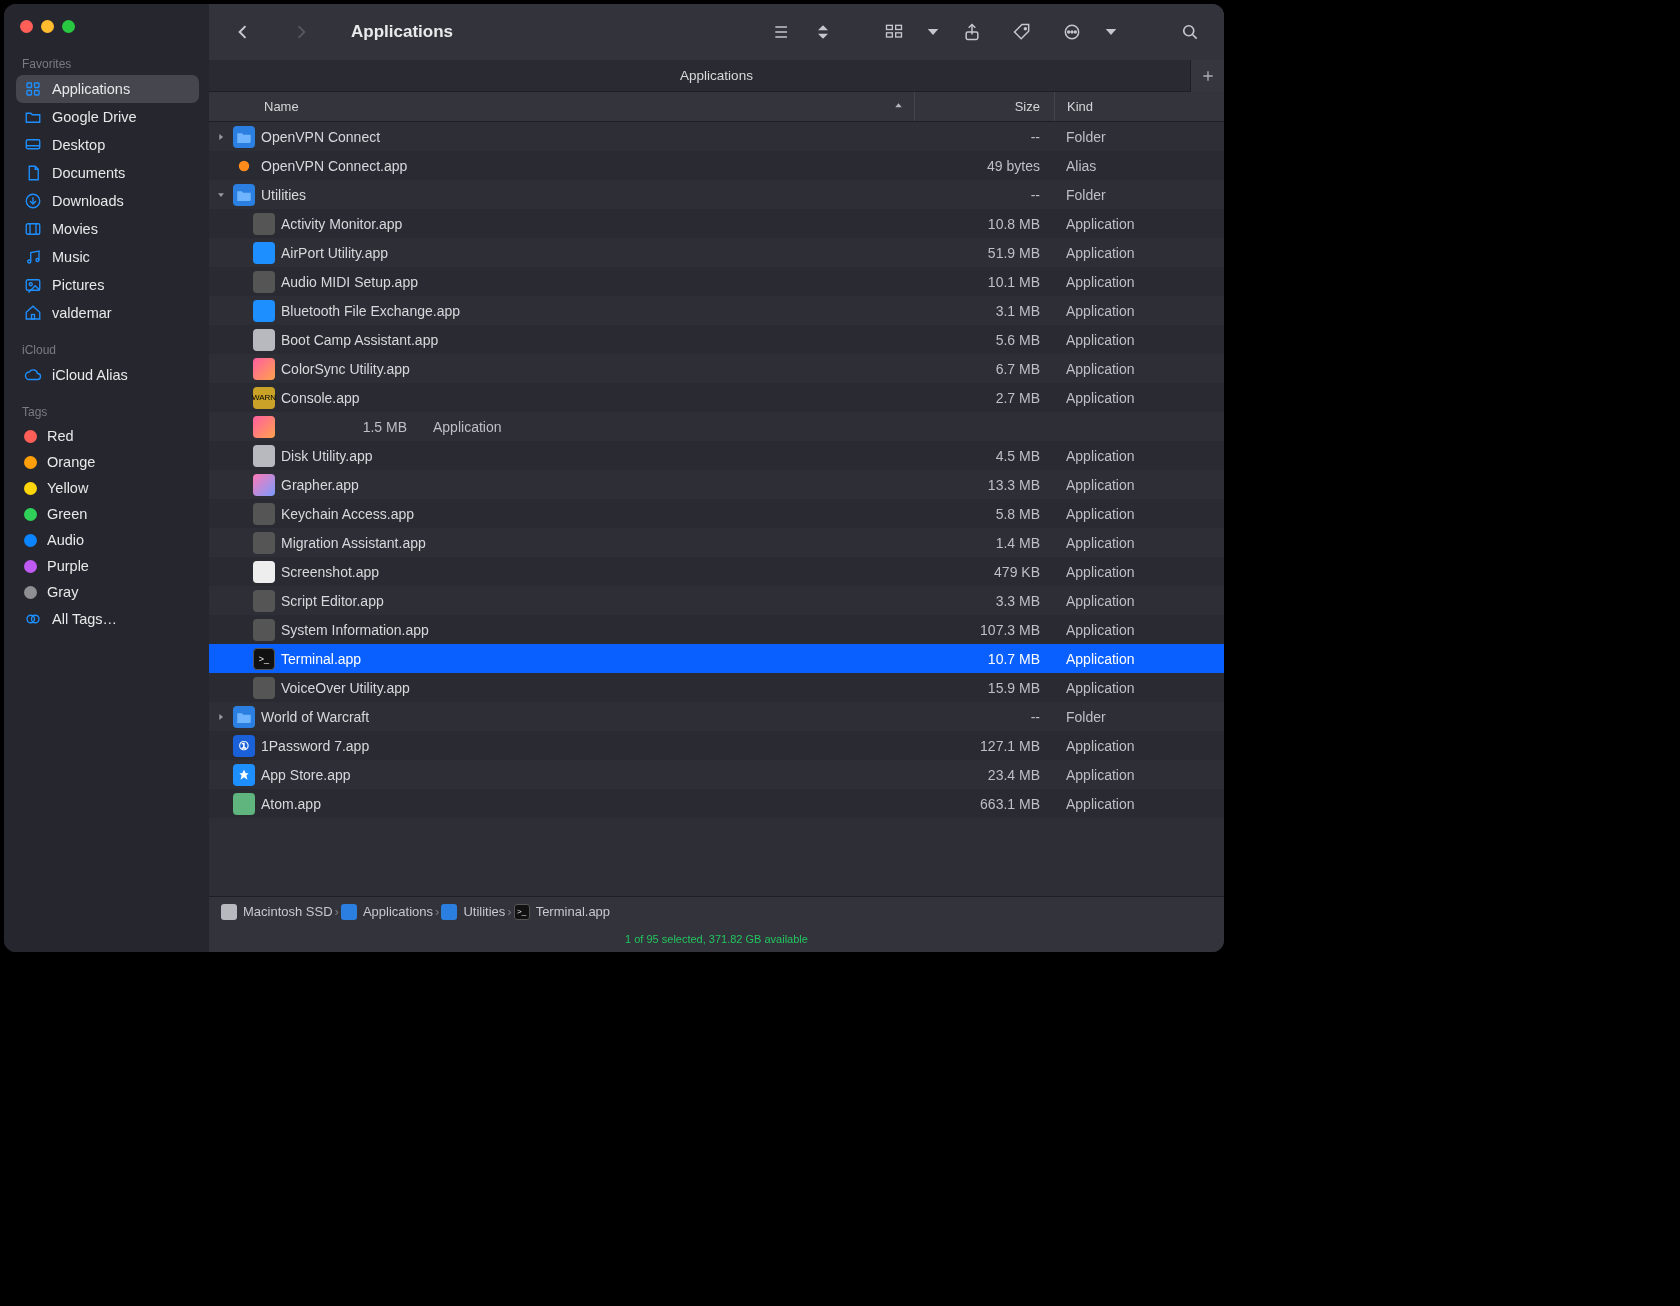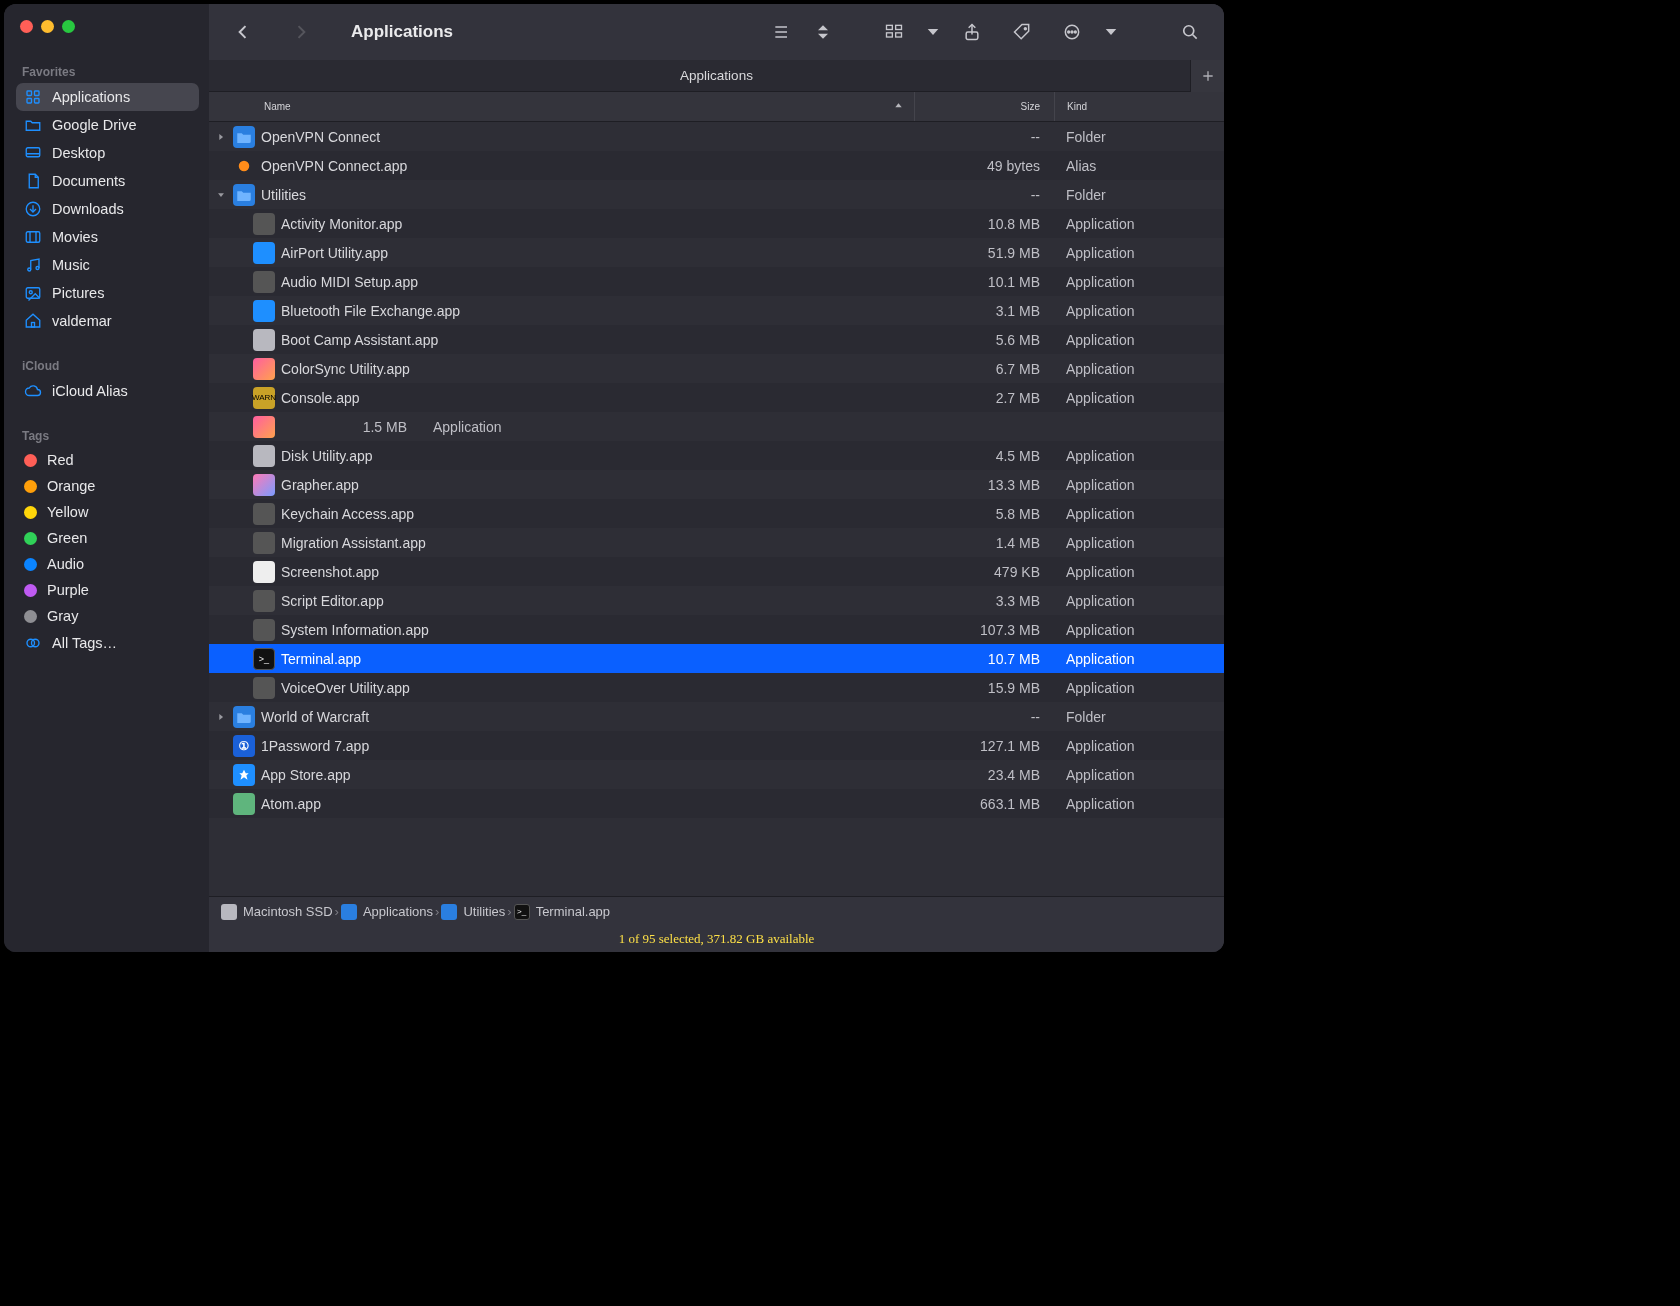--- a/index.html
+++ b/index.html
@@ -7,58 +7,58 @@
   .window {
     width:1220px; height:948px; margin:4px;
     background:#2a2a32; border-radius:12px; display:flex; overflow:hidden;
     box-shadow:0 0 0 1px #000;
   }
   
   .sidebar { width:205px; background:#26262e; padding:10px 10px 10px 12px; display:flex; flex-direction:column; gap:2px; overflow-y:auto; }
   .traffic { display:flex; gap:8px; padding:6px 4px 16px 4px; }
   .tl { width:13px;height:13px;border-radius:50%; }
   .tl.red{background:#ff5f57}.tl.yellow{background:#febc2e}.tl.green{background:#28c840}
-  .sb-section { font-size:12px; color:#7a7a82; padding:6px 6px 4px 6px; font-weight:700;margin-top:8px;}
+  .sb-section { font-size:12px; color:#7a7a82; padding:6px 6px 4px 6px; font-weight:400;}
   .sb-item { display:flex; align-items:center; gap:10px; padding:5px 8px; border-radius:7px; font-size:14.5px; color:#e8e8ea; cursor:default;}
   .sb-item.selected{background:#46464f;}
   .sb-icon{width:18px;height:18px;display:flex;align-items:center;justify-content:center;color:#1e8fff;flex-shrink:0;}
   .tag-dot{width:13px;height:13px;border-radius:50%;flex-shrink:0;}
 
   
   .main{flex:1;display:flex;flex-direction:column;background:#2e2e36;}
   .toolbar{height:56px;display:flex;align-items:center;padding:0 14px;gap:10px;background:#33333c;}
   .nav-arrows{display:flex;gap:18px;color:#8a8a92;}
   .title{font-size:17px;font-weight:600;color:#eaeaec;margin-left:20px;}
   .tb-spacer{flex:1;}
   .tb-btn{width:40px;height:30px;display:flex;align-items:center;justify-content:center;color:#c6c6cc;border-radius:6px;cursor:default;}
   .tb-btn svg{width:20px;height:20px;}
   .tabbar{height:32px;background:#2a2a32;display:flex;align-items:center;justify-content:center;position:relative;color:#d9d9dc;font-size:13.5px;border-bottom:1px solid #1e1e24;}
   .tab-add{position:absolute;right:0;width:34px;height:32px;display:flex;align-items:center;justify-content:center;color:#aeaeb4;background:#36363e;border-left:1px solid #1e1e24;}
-  .header-row{height:30px;display:flex;align-items:center;background:#34343c;border-bottom:1px solid #1e1e24;font-size:10px;color:#d4d4d8;}
+  .header-row{height:30px;display:flex;align-items:center;background:#34343c;border-bottom:1px solid #1e1e24;font-size:13px;color:#d4d4d8;}
   .col-name{flex:1;padding-left:55px;display:flex;align-items:center;}
   .col-size{width:140px;text-align:right;padding-right:14px;border-left:1px solid #44444c;height:100%;display:flex;align-items:center;justify-content:flex-end;position:relative;}
   .col-kind{width:170px;padding-left:12px;border-left:1px solid #44444c;height:100%;display:flex;align-items:center;}
   .sort-caret{margin-left:auto;margin-right:10px;color:#b6b6bc;}
   .filelist{flex:1;overflow-y:auto;}
   .row{height:29px;display:flex;align-items:center;font-size:14px;color:#d8d8dc;}
   .row:nth-child(odd){background:#2e2e36;}
   .row:nth-child(even){background:#2a2a32;}
   .row.selected{background:#0a60ff !important;color:#fff;}
   .disclosure{width:24px;display:flex;justify-content:center;color:#9a9aa0;}
   .indent{width:0;}
   .row .indent.d1{width:20px;}
   .file-icon{width:22px;height:22px;margin-right:6px;border-radius:4px;display:flex;align-items:center;justify-content:center;font-size:12px;flex-shrink:0;}
   .row .name{flex:1;white-space:nowrap;overflow:hidden;text-overflow:ellipsis;}
   .row .size{width:140px;text-align:right;padding-right:14px;color:#bfbfc6;}
   .row.selected .size,.row.selected .kind{color:#fff;}
   .row .kind{width:170px;padding-left:12px;color:#bfbfc6;}
   .pathbar{height:30px;background:#33333c;border-top:1px solid #1e1e24;display:flex;align-items:center;gap:2px;padding:0 12px;font-size:13px;color:#c8c8ce;}
   .pathbar .sep{color:#7a7a82;}
   .pb-icon{width:16px;height:16px;border-radius:3px;display:inline-flex;align-items:center;justify-content:center;}
-  .status{height:26px;background:#33333c;display:flex;align-items:center;justify-content:center;font-size:13px;color:#fde047;font-family:Liberation Serif, serif;}
+  .status{height:26px;background:#33333c;display:flex;align-items:center;justify-content:center;font-size:11px;color:#22c55e;}
   
   .folder{background:#2a7fe0;}
   .app-generic{background:#555;}
   .bt{background:#1e8fff;}
   .cs{background:linear-gradient(135deg,#ff5ea0,#ffa24d);}
   .console{background:#c9a227;color:#000;font-size:8px;}
   .term{background:#111;border:1px solid #555;font-size:9px;color:#eee;}
   .atom{background:#5fb57d;}
   .onep{background:#1a60d8;color:#fff;font-weight:700;}
   .appstore{background:#1e8fff;color:#fff;}

